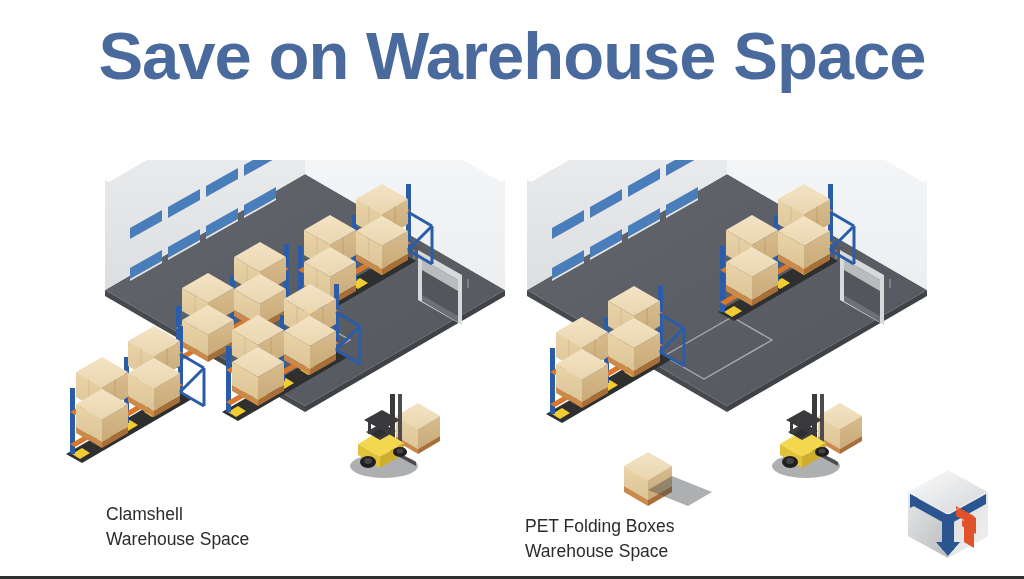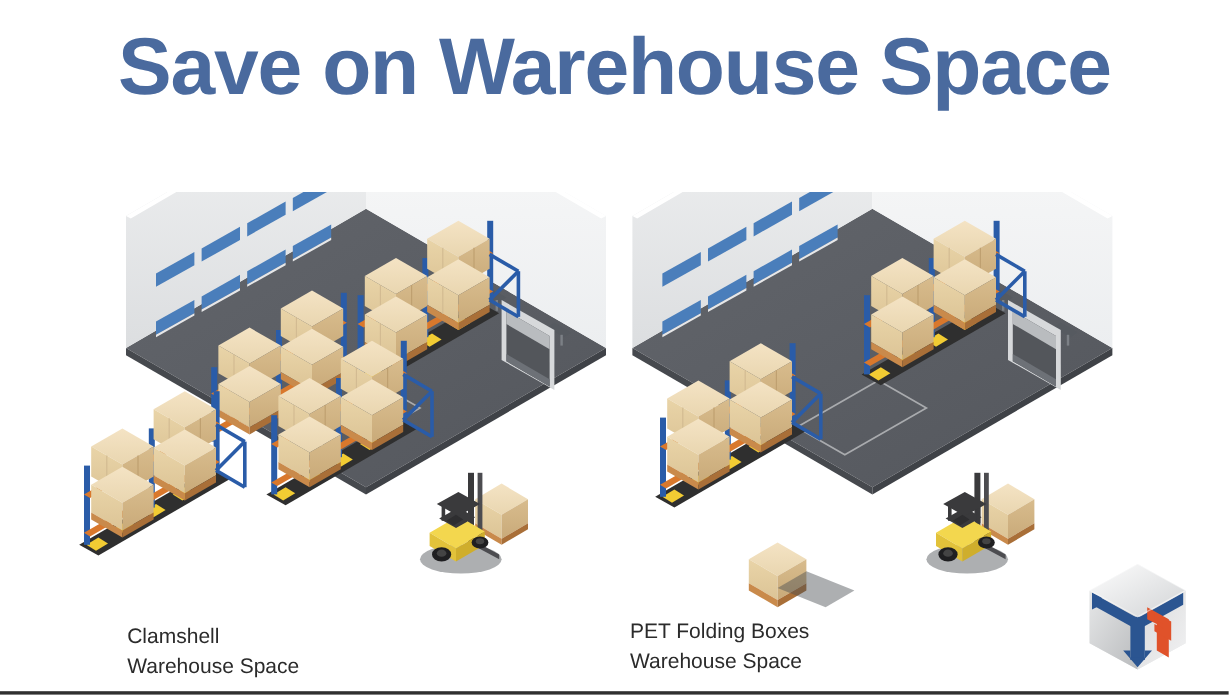--- a/index.html
+++ b/index.html
@@ -25,21 +25,21 @@
     font-size:44px;line-height:1.0;font-weight:normal;
     color:#4a6a9e;margin:4px 0 0 0;white-space:nowrap;
   }
 
   
   .caption{
     position:absolute;
     font-size:17.5px;line-height:1.42;
     color:#2b2b2b;white-space:pre-line;
   }
-  #caption-left{left:106px;top:518px;}
+  #caption-left{left:106px;top:502px;}
   #caption-right{left:525px;top:514px;}
 
   
   .scene{position:absolute;top:160px;}
   #scene-left{left:10px;}
   #scene-right{left:432px;}
   .scene svg{display:block;}
 
   
   #logo{position:absolute;left:896px;top:462px;width:104px;height:104px;}

